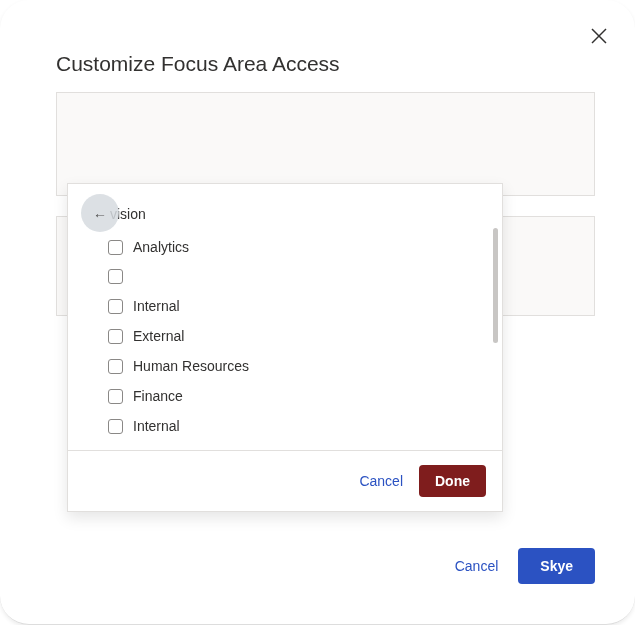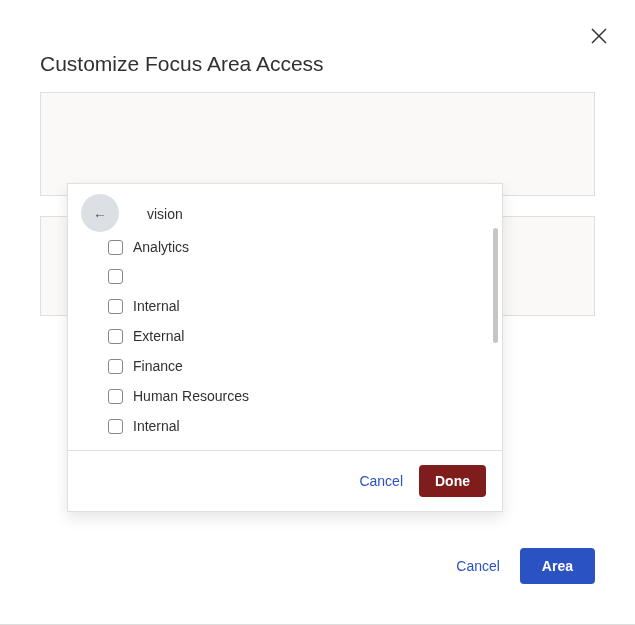--- a/index.html
+++ b/index.html
@@ -8,23 +8,24 @@
       background: #fff;
       width: 635px;
       height: 625px;
       position: relative;
       overflow: hidden;
     }
     .dialog-container {
       position: relative;
       width: 100%;
       height: 100%;
-      padding: 24px 40px 40px 40px;
+      padding: 24px 40px 40px 56px;
       border-bottom: 1px solid #ddd;
       box-shadow: 0 2px 4px rgba(0,0,0,0.08);
+      border-radius: 29px;
     }
     .close-btn {
       position: absolute;
       top: 28px;
       right: 28px;
       cursor: pointer;
       width: 16px;
       height: 16px;
     }
     .title {
@@ -104,21 +105,21 @@
       align-items: center;
       justify-content: center;
     }
     .back-arrow {
       font-size: 14px;
       color: #323130;
     }
     .section-label {
       font-size: 14px;
       color: #323130;
-      margin-left: 63px;
+      margin-left: 26px;
       margin-top: 4px;
     }
     .popover-body {
       position: relative;
       height: 222px;
       overflow: hidden;
       padding: 4px 16px 8px 40px;
       text-align: center;
     }
     .option-row {
@@ -185,21 +186,21 @@
     </svg>
   </div>
 
   <h1 class="title">Customize Focus Area Access</h1>
 
   <div class="section-box"></div>
   <div class="section-box2"></div>
 
   <div class="footer-actions">
     <span class="cancel-link">Cancel</span>
-    <button class="save-btn">Area</button>
+    <button class="save-btn">Skye</button>
   </div>
 
   <div class="popover">
     <div class="popover-header">
       <div class="back-circle">
         <span class="back-arrow">←</span>
       </div>
       <div class="section-label">vision</div>
     </div>
     <div class="popover-body">
@@ -213,25 +214,25 @@
       <div class="option-row">
         <div class="chk"></div>
         <span class="opt-label">Internal</span>
       </div>
       <div class="option-row">
         <div class="chk"></div>
         <span class="opt-label">External</span>
       </div>
       <div class="option-row">
         <div class="chk"></div>
+        <span class="opt-label">Human Resources</span>
+      </div>
+      <div class="option-row">
+        <div class="chk"></div>
         <span class="opt-label">Finance</span>
-      </div>
-      <div class="option-row">
-        <div class="chk"></div>
-        <span class="opt-label">Human Resources</span>
       </div>
       <div class="option-row">
         <div class="chk"></div>
         <span class="opt-label">Internal</span>
       </div>
       <div class="scroll-track"></div>
     </div>
     <div class="popover-footer">
       <span class="popover-cancel">Cancel</span>
       <button class="done-btn">Done</button>

